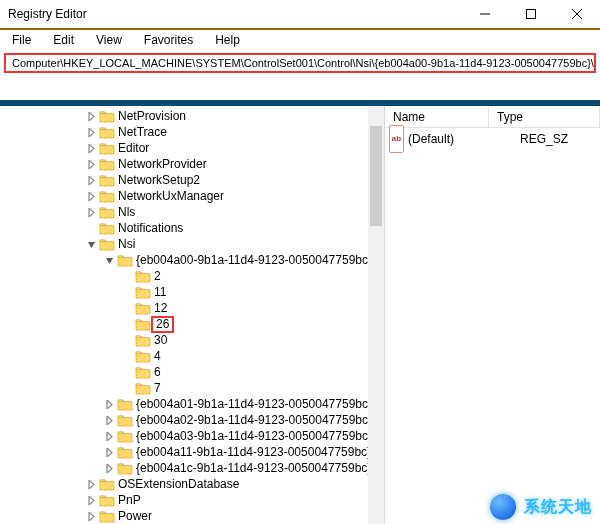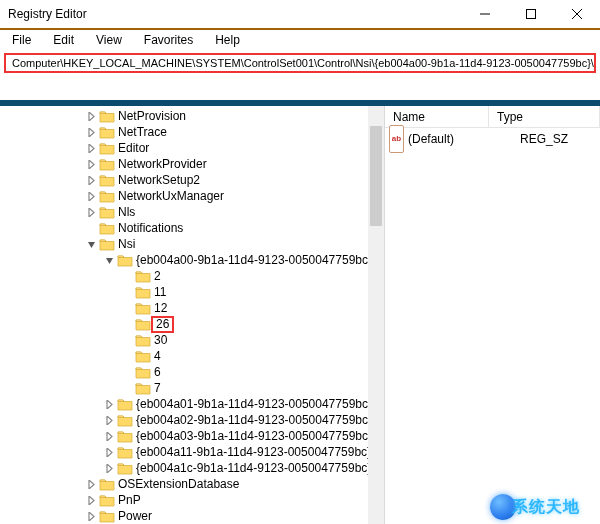--- a/index.html
+++ b/index.html
@@ -37,21 +37,21 @@
     .col-header { padding: 2px 8px; color: #000; border-right: 1px solid #e5e5e5; height: 100%; display: flex; align-items: center; }
     .col-name { width: 104px; }
     .col-type { flex: 1; }
 
     .list-body { padding-top: 2px; }
     .list-row { display: flex; align-items: center; height: 17px; padding-left: 4px; }
     .reg-string-icon { width: 15px; height: 28px; margin-right: 4px; background: #fff; border: 1px solid #c97; border-radius: 2px; display: inline-flex; align-items: center; justify-content: center; font-size: 8px; font-weight: bold; color: #c33; }
     .list-name { width: 112px; color: #000; }
     .list-type { color: #000; }
 
-    .watermark { position: absolute; right: 20px; bottom: 6px; color: #22b4ff; font-size: 16px; font-weight: bold; letter-spacing: 1px; text-shadow: 0 0 4px #6cf; opacity: .95; pointer-events: none; }
+    .watermark { position: absolute; right: 8px; bottom: 6px; color: #22b4ff; font-size: 16px; font-weight: bold; letter-spacing: 1px; text-shadow: 0 0 4px #6cf; opacity: .95; pointer-events: none; }
     .watermark-badge { position: absolute; right: 84px; bottom: 4px; width: 26px; height: 26px; border-radius: 50%; background: radial-gradient(circle at 35% 30%, #6bf, #27e 60%, #05b); box-shadow: 0 0 6px rgba(0,120,255,.6); opacity: .95; pointer-events: none; }
   </style>
 </head>
 <body>
 
 <div class="titlebar">
   <span class="title">Registry Editor</span>
   <div class="win-controls">
     <div class="win-btn">
       <svg viewBox="0 0 10 10">

